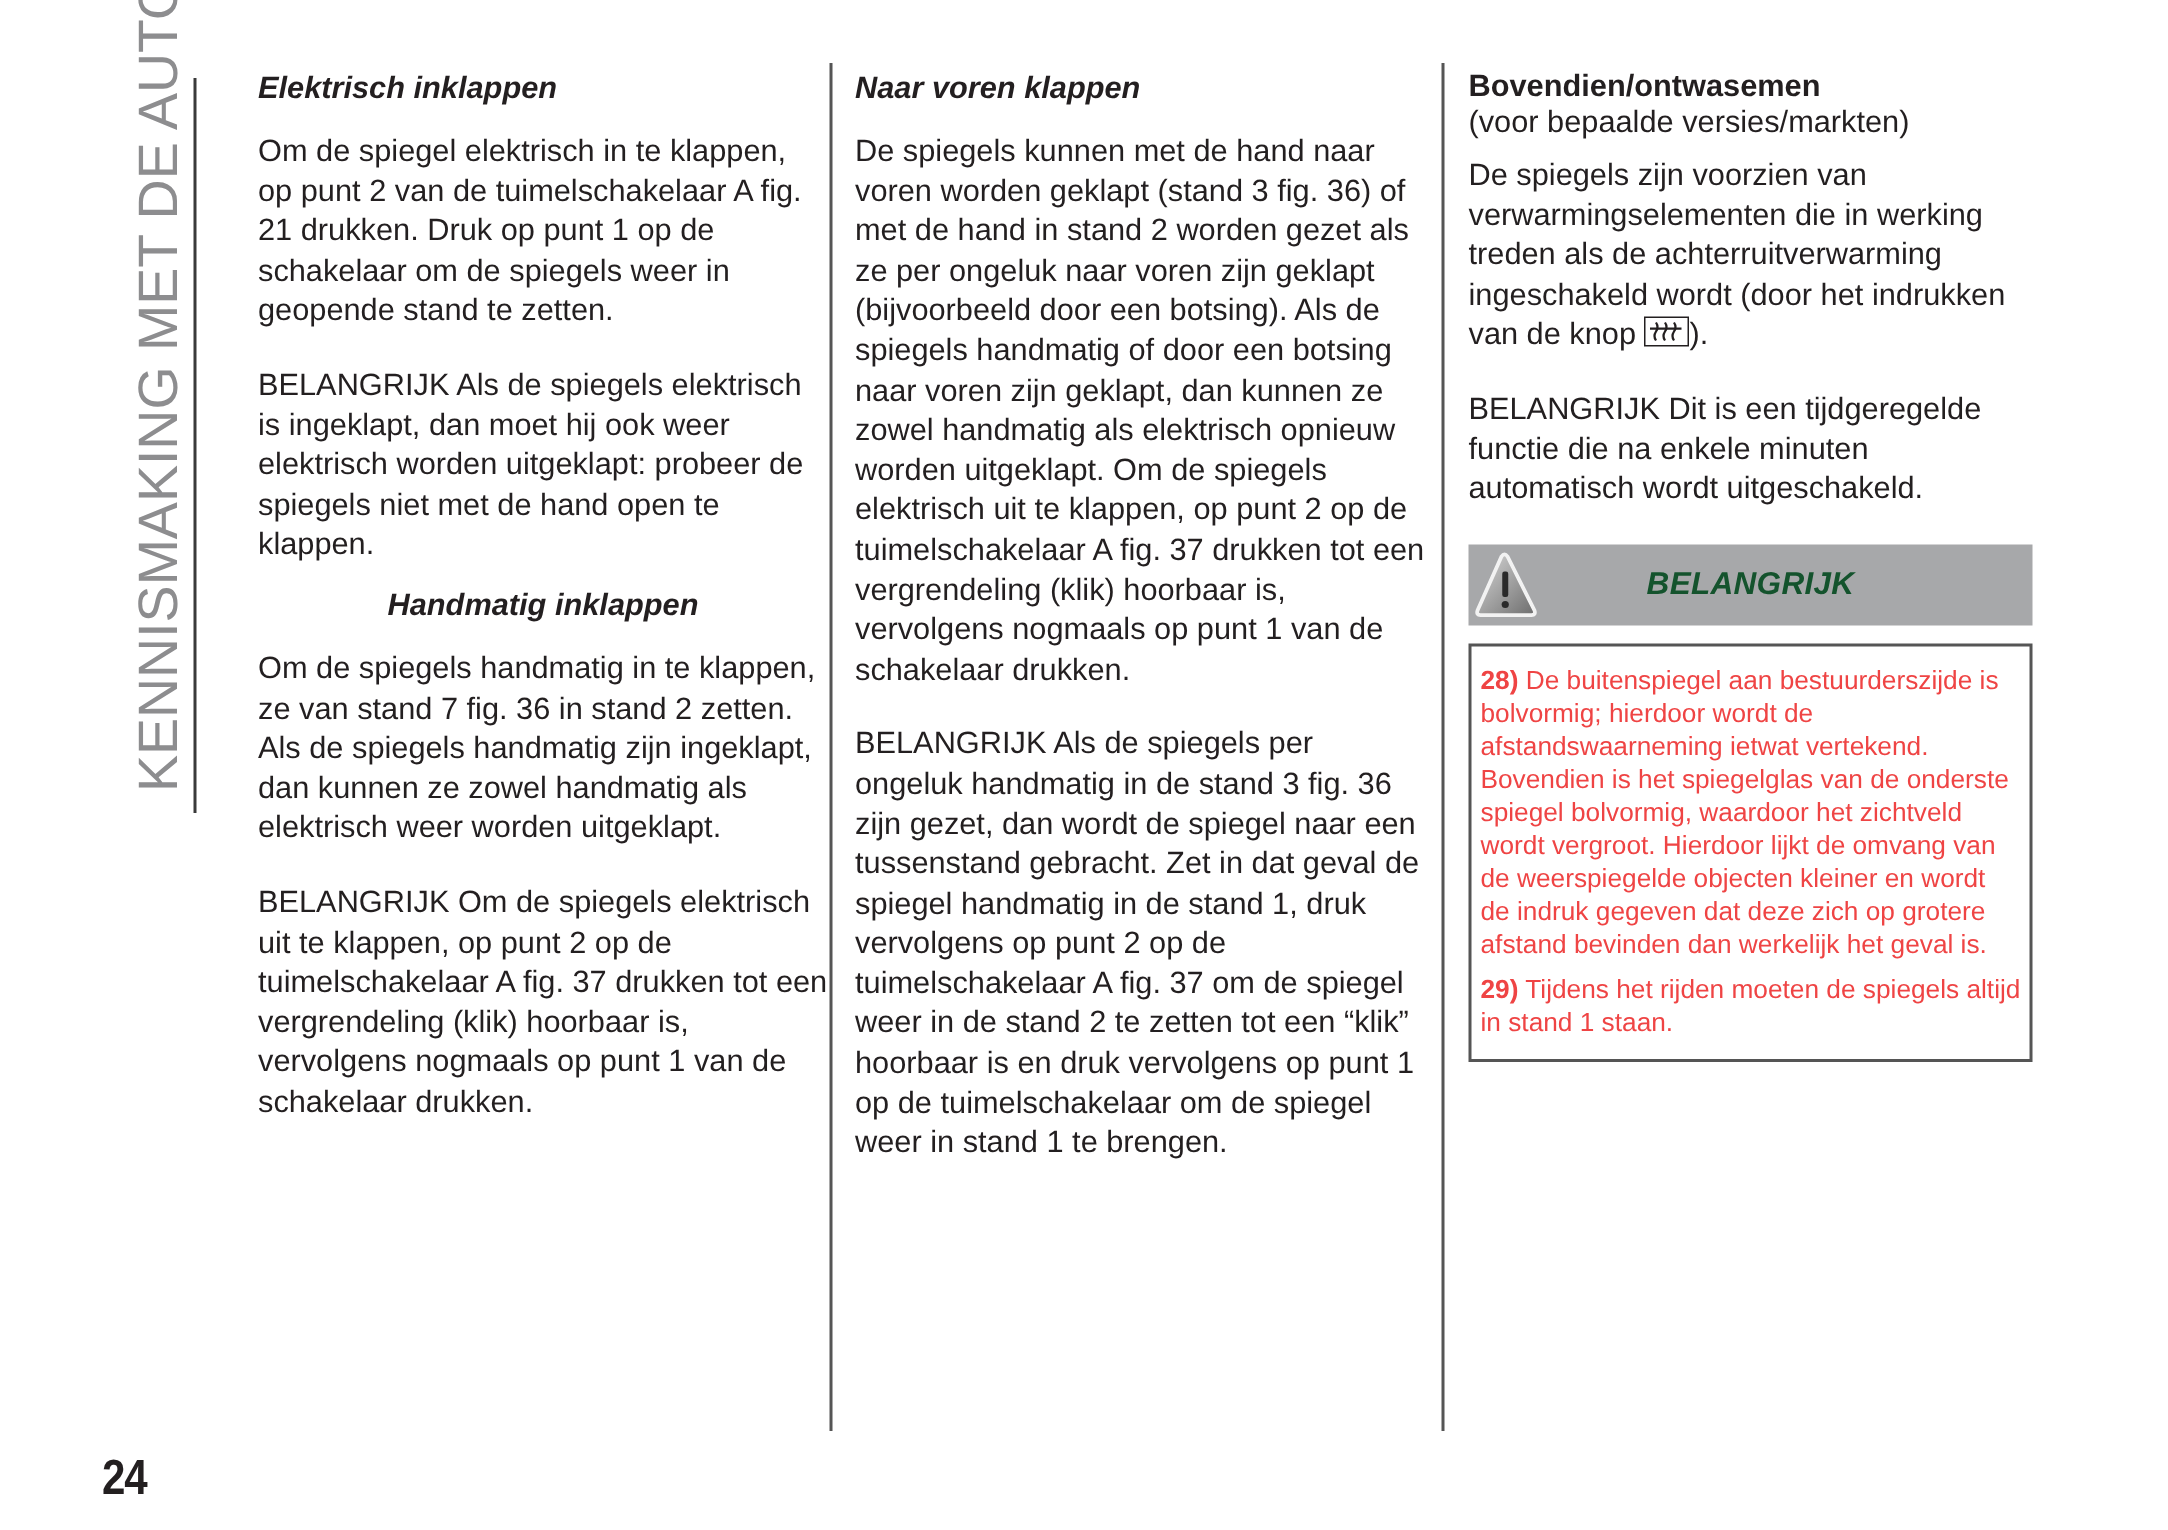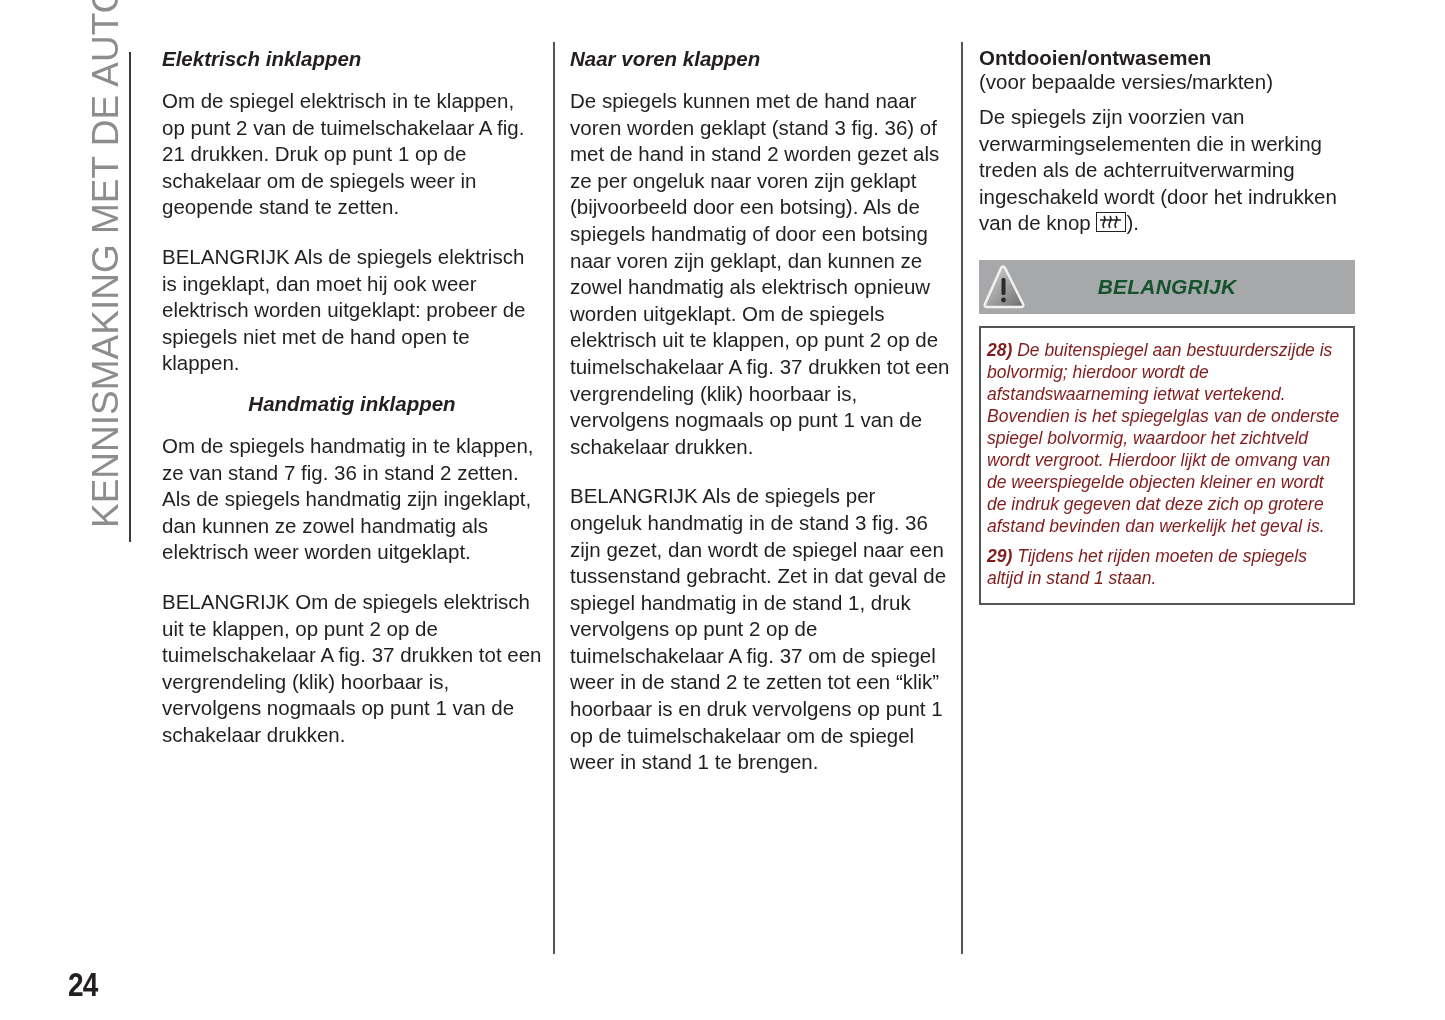--- a/index.html
+++ b/index.html
@@ -7,38 +7,38 @@
          font-family:"Liberation Sans", sans-serif; color:#231f20; }
   .side-title { position:absolute; left:86px; top:528px; width:480px; height:40px;
     transform-origin:0 0; transform:rotate(-90deg);
     font-size:37px; color:#8d8d8f; letter-spacing:0px; white-space:nowrap;
     line-height:40px; font-weight:normal; }
   .side-rule { position:absolute; left:129px; top:52px; width:2px; height:490px; background:#3a3a3a; }
   .page-num { position:absolute; left:68px; top:966px; font-size:33px; font-weight:bold;
     color:#231f20; letter-spacing:-1px; transform:scaleX(0.85); transform-origin:0 0; }
   .col-divider { position:absolute; top:42px; width:2px; height:912px; background:#555; }
   .col { position:absolute; top:46px; }
-  .col1 { left:162px; width:380px; }
+  .col1 { left:172px; width:380px; }
   .col2 { left:570px; width:380px; }
   .col3 { left:979px; width:376px; }
   .h-ital { font-weight:bold; font-style:italic; font-size:20.5px; margin:0 0 16px 0; line-height:26px; }
   .h-bold { font-weight:bold; font-size:20.5px; margin:0; line-height:24px; }
   .sub { font-size:20.5px; margin:0 0 10px 0; line-height:24px; }
   p.body { font-size:20.5px; line-height:26.6px; margin:0 0 23px 0; }
   p.body.tight { margin-bottom:10px; }
   .knop-icon { display:inline-block; width:30px; height:20px; border:1.5px solid #231f20;
      vertical-align:-2px; position:relative; box-sizing:border-box; }
   .knop-icon svg { position:absolute; left:1px; top:1px; }
   .warn-bar { position:relative; height:54px; background:#a7a8aa; margin-top:18px;
      display:flex; align-items:center; }
   .warn-icon { position:absolute; left:3px; top:4px; width:44px; height:46px; }
   .warn-title { width:100%; text-align:center; color:#14532d; font-weight:bold; font-style:italic;
      font-size:21px; padding-left:0px; letter-spacing:0.2px; }
   .note-box { margin-top:12px; border:2px solid #555; padding:11px 6px 14px 6px; }
-  .note { font-style:italic; font-size:17.5px; line-height:22px; margin:0 0 8px 0; color:#7f1d1d; }
+  .note { font-size:17.5px; line-height:22px; margin:0 0 8px 0; color:#ef4444; }
   .note:last-child { margin-bottom:0; }
   .note b { font-weight:bold; }
 </style>
 </head>
 <body>
 
 <div class="side-title">KENNISMAKING MET DE AUTO</div>
 <div class="side-rule"></div>
 
 <div class="col-divider" style="left:553px;"></div>
@@ -53,30 +53,31 @@
   <p class="body">BELANGRIJK Om de spiegels elektrisch uit te klappen, op punt 2 op de tuimelschakelaar A fig. 37 drukken tot een vergrendeling (klik) hoorbaar is, vervolgens nogmaals op punt 1 van de schakelaar drukken.</p>
 </div>
 
 <div class="col col2">
   <div class="h-ital">Naar voren klappen</div>
   <p class="body">De spiegels kunnen met de hand naar voren worden geklapt (stand 3 fig. 36) of met de hand in stand 2 worden gezet als ze per ongeluk naar voren zijn geklapt (bijvoorbeeld door een botsing). Als de spiegels handmatig of door een botsing naar voren zijn geklapt, dan kunnen ze zowel handmatig als elektrisch opnieuw worden uitgeklapt. Om de spiegels elektrisch uit te klappen, op punt 2 op de tuimelschakelaar A fig. 37 drukken tot een vergrendeling (klik) hoorbaar is, vervolgens nogmaals op punt 1 van de schakelaar drukken.</p>
   <p class="body">BELANGRIJK Als de spiegels per ongeluk handmatig in de stand 3 fig. 36 zijn gezet, dan wordt de spiegel naar een tussenstand gebracht. Zet in dat geval de spiegel handmatig in de stand 1, druk vervolgens op punt 2 op de tuimelschakelaar A fig. 37 om de spiegel weer in de stand 2 te zetten tot een “klik” hoorbaar is en druk vervolgens op punt 1 op de tuimelschakelaar om de spiegel weer in stand 1 te brengen.</p>
 </div>
 
 <div class="col col3">
-  <div class="h-bold">Ontdooien/ontwasemen</div>
+  <div class="h-bold">Bovendien/ontwasemen</div>
   <div class="sub">(voor bepaalde versies/markten)</div>
   <p class="body"><span>De spiegels zijn voorzien van verwarmingselementen die in werking treden als de achterruitverwarming ingeschakeld wordt (door het indrukken van de knop </span><span class="knop-icon"><svg width="26" height="16" viewBox="0 0 26 16">
           <g fill="none" stroke="#231f20" stroke-width="1.5">
             <path d="M6 2 q2 3 0 6 q-2 3 0 6"></path>
             <path d="M12 2 q2 3 0 6 q-2 3 0 6"></path>
             <path d="M18 2 q2 3 0 6 q-2 3 0 6"></path>
             <line x1="2" y1="6" x2="23" y2="6"></line>
           </g>
         </svg></span><span>).</span></p>
+  <p class="body">BELANGRIJK Dit is een tijdgeregelde functie die na enkele minuten automatisch wordt uitgeschakeld.</p>
 
   <div class="warn-bar">
     <svg class="warn-icon" viewBox="0 0 44 46">
       <defs>
         <linearGradient id="tg" x1="0" y1="0" x2="1" y2="1">
           <stop offset="0" stop-color="#d9d9d9"></stop>
           <stop offset="1" stop-color="#6d6d6d"></stop>
         </linearGradient>
       </defs>
       <path d="M19 4 Q21 1 23 4 L41 40 Q42 43 39 43 L5 43 Q2 43 3 40 Z" fill="url(#tg)" stroke="#f2f2f2" stroke-width="2.5"></path>

